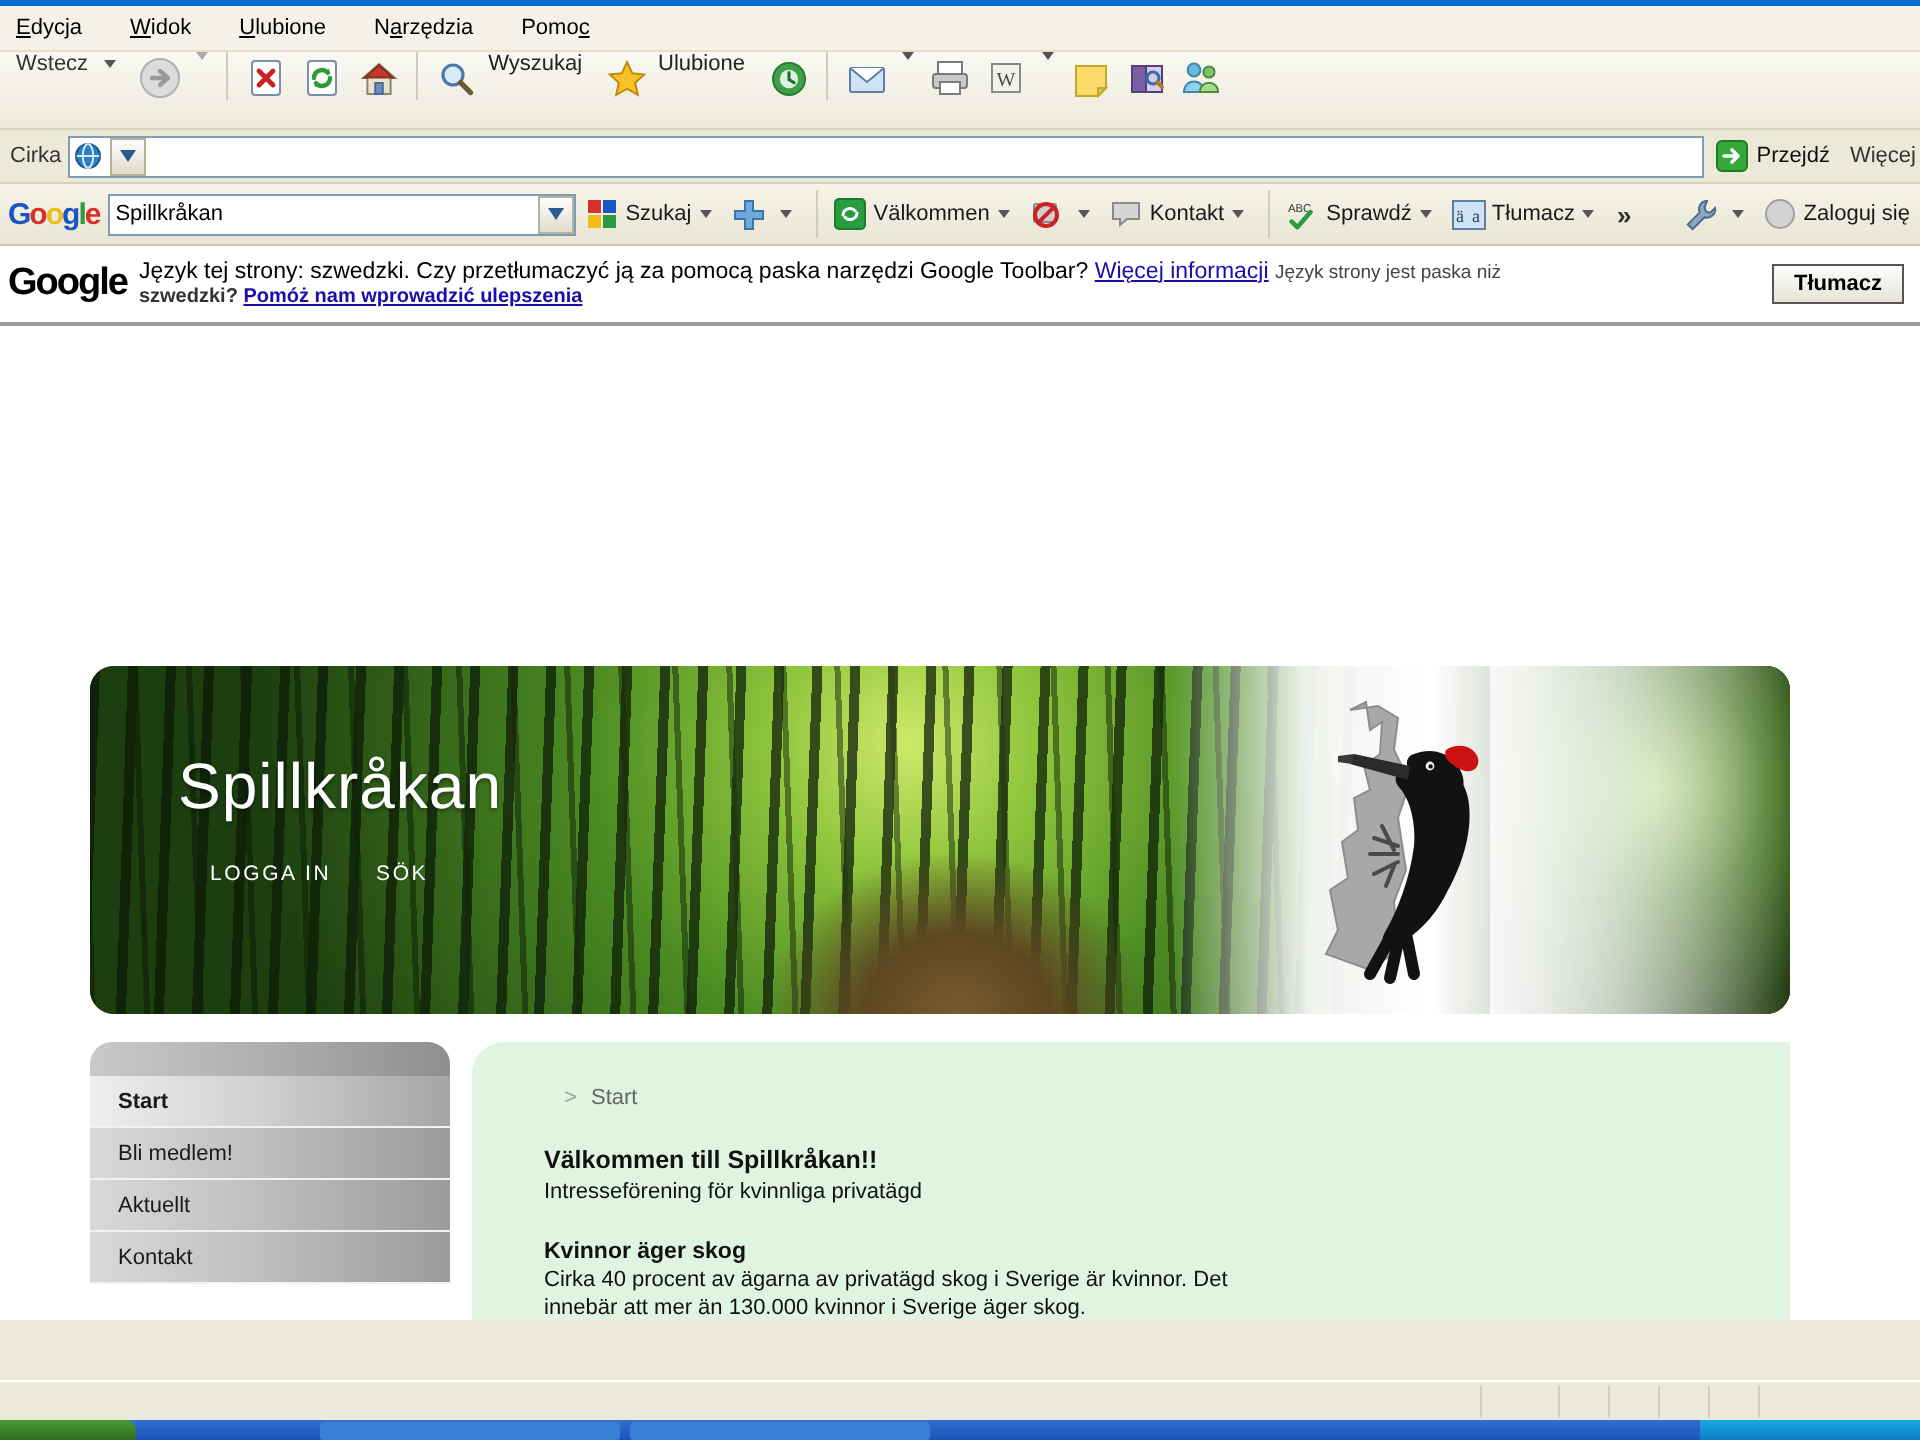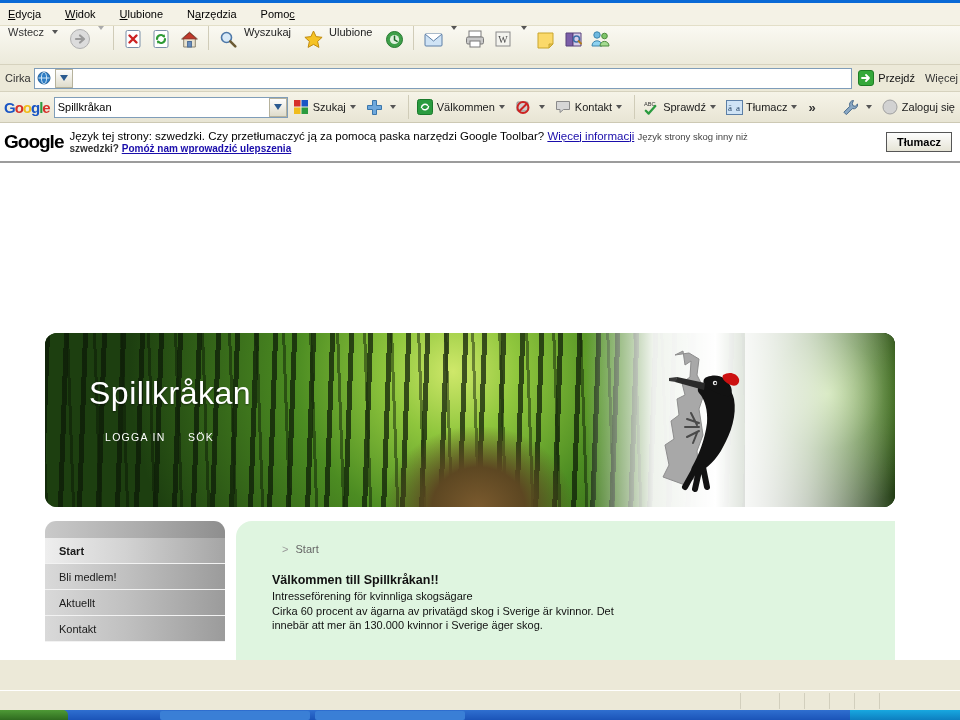--- a/index.html
+++ b/index.html
@@ -408,21 +408,21 @@
       <span>Zaloguj się</span>
     </div>
   </div>
 
   <div class="tbar">
     <span class="glogo2"><span class="b">G</span><span class="r">o</span><span class="y">o</span><span class="b">g</span><span class="g">l</span><span class="r">e</span></span>
     <div class="txtwrap">
       <div class="t1">
         <span>Język tej strony: szwedzki. Czy przetłumaczyć ją za pomocą paska narzędzi Google Toolbar?</span>
         <a class="tlink" href="#">Więcej informacji</a>
-        <span class="tsmall">Język strony skog inny niż</span>
+        <span class="tsmall">Język strony jest paska niż</span>
       </div>
       <div class="t2">
         <span>szwedzki?</span>
         <a class="tlink" href="#">Pomóż nam wprowadzić ulepszenia</a>
       </div>
     </div>
     <button class="tbtn">Tłumacz</button>
   </div>
 
   <div class="page">
@@ -456,23 +456,24 @@
     </div>
 
     <div class="content">
       <div class="crumb">
         <span class="gt">&gt;</span>
         <span>Start</span>
       </div>
 
       <div class="maincol">
         <div class="h1">Välkommen till Spillkråkan!!</div>
-        <p class="p">Intresseförening för kvinnliga skogsägare</p>
-
-        <p class="p">Cirka 60 procent av ägarna av privatägd skog i Sverige är kvinnor. Det innebär att mer än 130.000 kvinnor i Sverige äger skog.</p>
+        <p class="p">Intresseförening för kvinnliga privatägd</p>
+
+        <div class="h2">Kvinnor äger skog</div>
+        <p class="p">Cirka 40 procent av ägarna av privatägd skog i Sverige är kvinnor. Det innebär att mer än 130.000 kvinnor i Sverige äger skog.</p>
 
       </div>
 
     </div>
 
     <div class="navwrap">
       <div class="navtop"></div>
       <div class="navitem active">
           <span>Start</span>
         </div>

